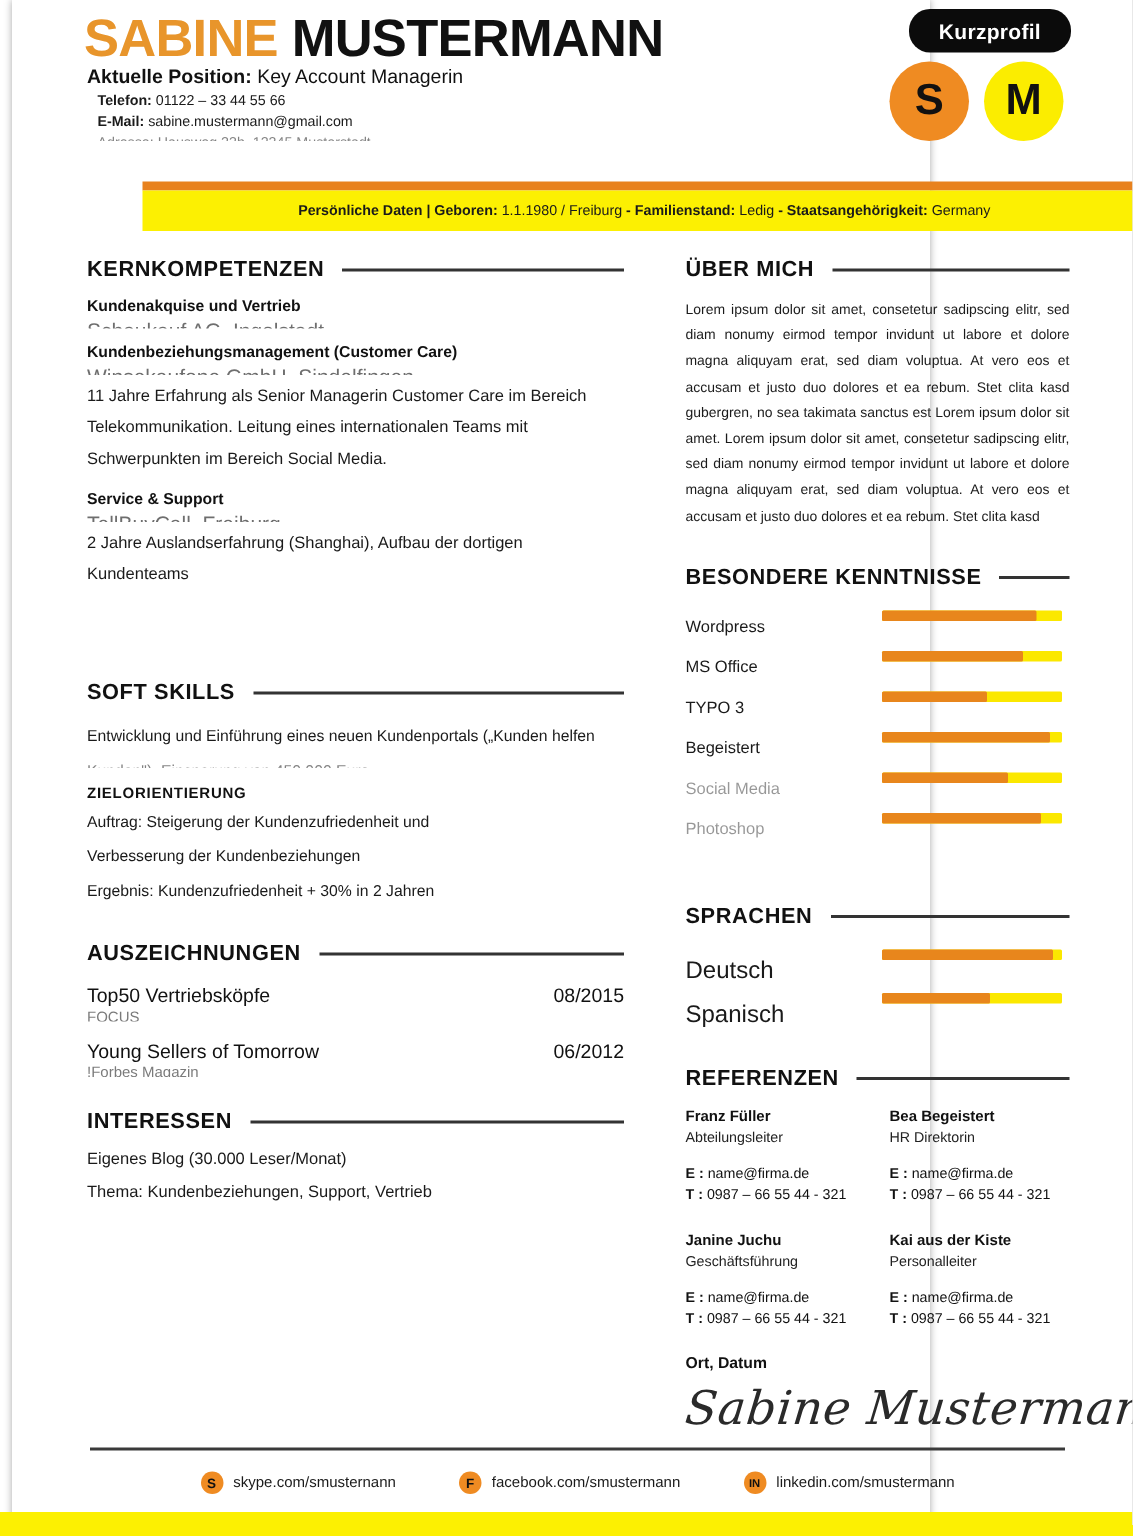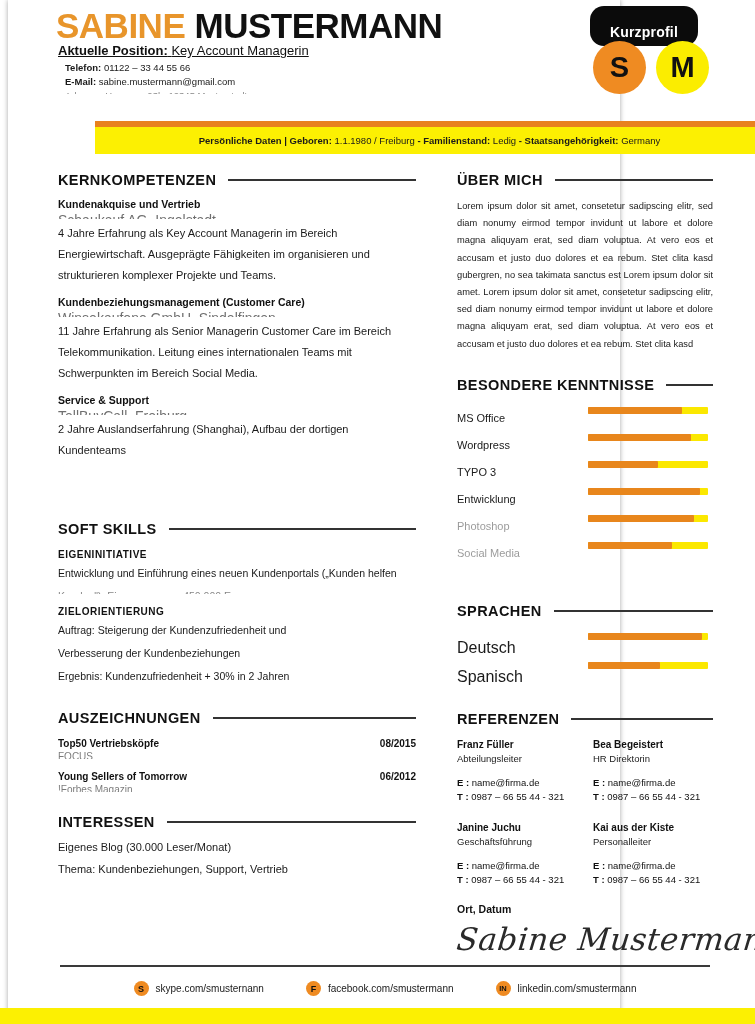--- a/index.html
+++ b/index.html
@@ -32,37 +32,37 @@
   .header { position: absolute; left: 0; top: 0; width: 739px; height: 118px; }
   .name-line {
     position: absolute; left: 48px; top: 6px;
     font-size: 35px; font-weight: bold; letter-spacing: -0.5px;
     white-space: nowrap;
   }
   .name-first { color: #e8952b; }
   .name-last  { color: #111111; }
   .position-line {
     position: absolute; left: 50px; top: 43px;
-    font-size: 13px; color: #111; white-space: nowrap; text-decoration: underline;
+    font-size: 13px; color: #111; white-space: nowrap;
   }
   .position-label { font-weight: bold; }
   .contact-block {
     position: absolute; left: 57px; top: 61px;
     font-size: 9.5px; color: #1a1a1a; line-height: 14px;
   }
   .contact-block .lab { font-weight: bold; }
   .contact-row.clipped {
     overflow: hidden; height: 5px; opacity: 0.55;
   }
 
   .kurzprofil-pill {
-    position: absolute; right: 49px; top: 6px;
+    position: absolute; right: 33px; top: 6px;
     background: #0b0b0b; color: #ffffff;
     border-radius: 14px;
-    padding: 18px 20px 6px 20px;
+    padding: 7px 20px 6px 20px;
     font-size: 14px; font-weight: bold;
     letter-spacing: 0.2px;
   }
   .initials-wrap {
     position: absolute; right: 38px; top: 41px;
     display: flex; gap: 10px;
   }
   .initial-circle {
     width: 53px; height: 53px; border-radius: 50%;
     display: flex; align-items: center; justify-content: center;
@@ -115,21 +115,21 @@
   .soft-title {
     font-size: 10px; font-weight: bold; letter-spacing: 0.5px; color: #111;
   }
   .soft-body { font-size: 10.5px; color: #1a1a1a; line-height: 19px; margin-top: 4px; }
   .soft-body.justify { text-align: justify; }
   .soft-clip { overflow: hidden; height: 7px; opacity: 0.55; }
 
   .award { margin-top: 12px; }
   .award-row {
     display: flex; justify-content: space-between; align-items: flex-start;
-    font-size: 10px; font-weight: bold; color: #111;
+    font-size: 13px; font-weight: normal; color: #111;
   }
   .award-sub { font-size: 10px; color: #222; height: 8px; overflow: hidden; opacity: 0.6; margin-top: 2px; }
 
   .interest-body { font-size: 11px; color: #1a1a1a; line-height: 22px; margin-top: 6px; }
 
   
   .about-text {
     font-size: 9.3px; color: #1a1a1a; line-height: 17.2px;
     text-align: justify; margin-top: 10px;
   }
@@ -255,21 +255,20 @@
 
       <div class="sec">
         <div class="sec-head">
           <div class="sec-title">KERNKOMPETENZEN</div>
           <div class="sec-rule"></div>
         </div>
 
         <div class="job">
           <div class="job-title">Kundenakquise und Vertrieb</div>
           <div class="job-sub">Schaukauf AG, Ingolstadt</div>
-          <div class="job-body">4 Jahre Erfahrung als Key Account Managerin im Bereich Energiewirtschaft. Ausgeprägte Fähigkeiten im organisieren und strukturieren komplexer Projekte und Teams.</div>
         </div>
 
         <div class="job">
           <div class="job-title">Kundenbeziehungsmanagement   (Customer    Care)</div>
           <div class="job-sub">Winsekaufone GmbH, Sindelfingen</div>
           <div class="job-body">11 Jahre Erfahrung als Senior Managerin Customer Care im Bereich Telekommunikation. Leitung eines internationalen Teams mit Schwerpunkten im Bereich Social Media.</div>
         </div>
 
         <div class="job">
           <div class="job-title">Service &amp; Support</div>
@@ -278,21 +277,20 @@
         </div>
       </div>
 
       <div class="sec" style="margin-top:60px;">
         <div class="sec-head">
           <div class="sec-title">SOFT SKILLS</div>
           <div class="sec-rule"></div>
         </div>
 
         <div class="soft-item">
-          <div class="soft-title">EIGENINITIATIVE</div>
           <div class="soft-body justify">Entwicklung und Einführung eines neuen Kundenportals („Kunden helfen</div>
           <div class="soft-body soft-clip">Kunden"). Einsparung von 450.000 Euro.</div>
         </div>
 
         <div class="soft-item">
           <div class="soft-title">ZIELORIENTIERUNG</div>
           <div class="soft-body">Auftrag: Steigerung der Kundenzufriedenheit und</div>
           <div class="soft-body">Verbesserung der Kundenbeziehungen</div>
           <div class="soft-body">Ergebnis: Kundenzufriedenheit + 30% in 2 Jahren</div>
         </div>
@@ -341,53 +339,53 @@
         <div class="about-text">Lorem ipsum dolor sit amet, consetetur sadipscing elitr, sed diam nonumy eirmod tempor invidunt ut labore et dolore magna aliquyam erat, sed diam voluptua. At vero eos et accusam et justo duo dolores et ea rebum. Stet clita kasd gubergren, no sea takimata sanctus est Lorem ipsum dolor sit amet. Lorem ipsum dolor sit amet, consetetur sadipscing elitr, sed diam nonumy eirmod tempor invidunt ut labore et dolore magna aliquyam erat, sed diam voluptua. At vero eos et accusam et justo duo dolores et ea rebum. Stet clita kasd</div>
       </div>
 
       <div class="sec" style="margin-top:24px;">
         <div class="sec-head">
           <div class="sec-title">BESONDERE KENNTNISSE</div>
           <div class="sec-rule"></div>
         </div>
         <div class="skill-list" id="skill-list">
             <div class="skill-row">
+              <div class="skill-label">Wordpress</div>
+              <div class="skill-bar">
+                <div class="skill-fill" style="width: 86%;"></div>
+              </div>
+            </div>
+            <div class="skill-row">
               <div class="skill-label">MS Office</div>
               <div class="skill-bar">
                 <div class="skill-fill" style="width: 78%;"></div>
-              </div>
-            </div>
-            <div class="skill-row">
-              <div class="skill-label">Wordpress</div>
-              <div class="skill-bar">
-                <div class="skill-fill" style="width: 86%;"></div>
               </div>
             </div>
             <div class="skill-row">
               <div class="skill-label">TYPO 3</div>
               <div class="skill-bar">
                 <div class="skill-fill" style="width: 58%;"></div>
               </div>
             </div>
             <div class="skill-row">
-              <div class="skill-label">Entwicklung</div>
+              <div class="skill-label">Begeistert</div>
               <div class="skill-bar">
                 <div class="skill-fill" style="width: 93%;"></div>
+              </div>
+            </div>
+            <div class="skill-row clipped">
+              <div class="skill-label">Social Media</div>
+              <div class="skill-bar">
+                <div class="skill-fill" style="width: 70%;"></div>
               </div>
             </div>
             <div class="skill-row clipped">
               <div class="skill-label">Photoshop</div>
               <div class="skill-bar">
                 <div class="skill-fill" style="width: 88%;"></div>
-              </div>
-            </div>
-            <div class="skill-row clipped">
-              <div class="skill-label">Social Media</div>
-              <div class="skill-bar">
-                <div class="skill-fill" style="width: 70%;"></div>
               </div>
             </div>
           </div>
       </div>
 
       <div class="sec" style="margin-top:34px;">
         <div class="sec-head">
           <div class="sec-title">SPRACHEN</div>
           <div class="sec-rule"></div>
         </div>

